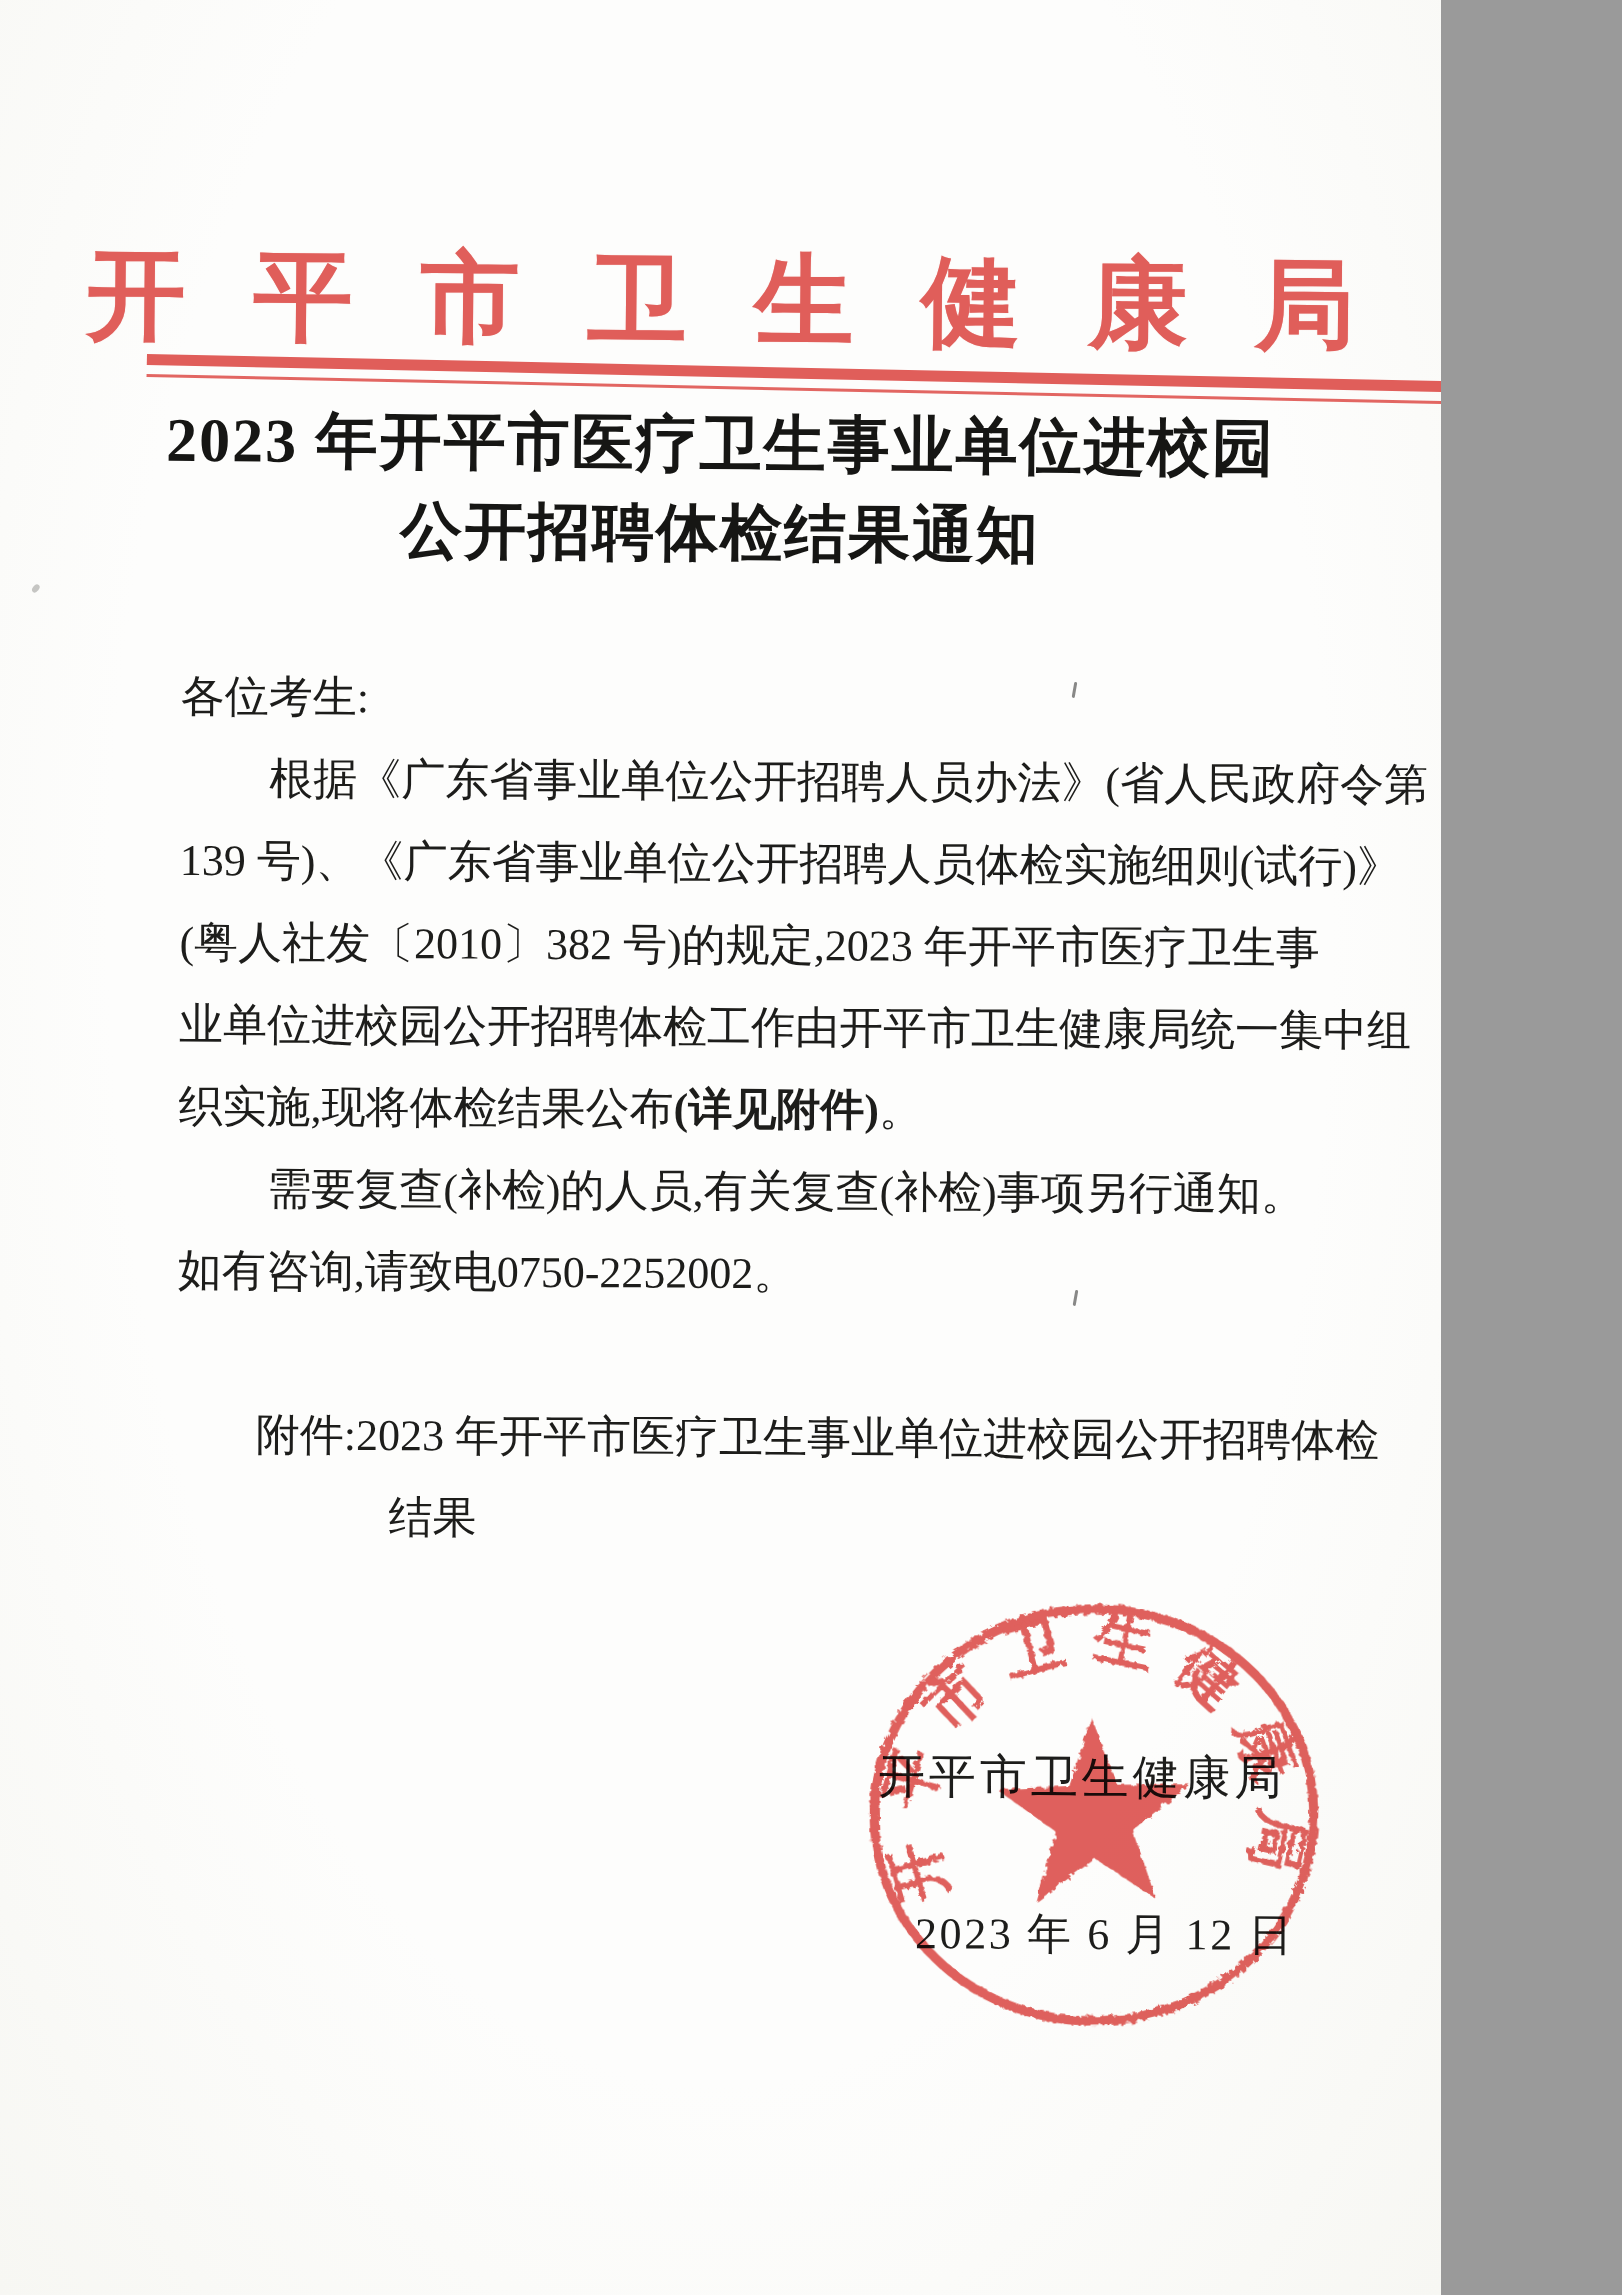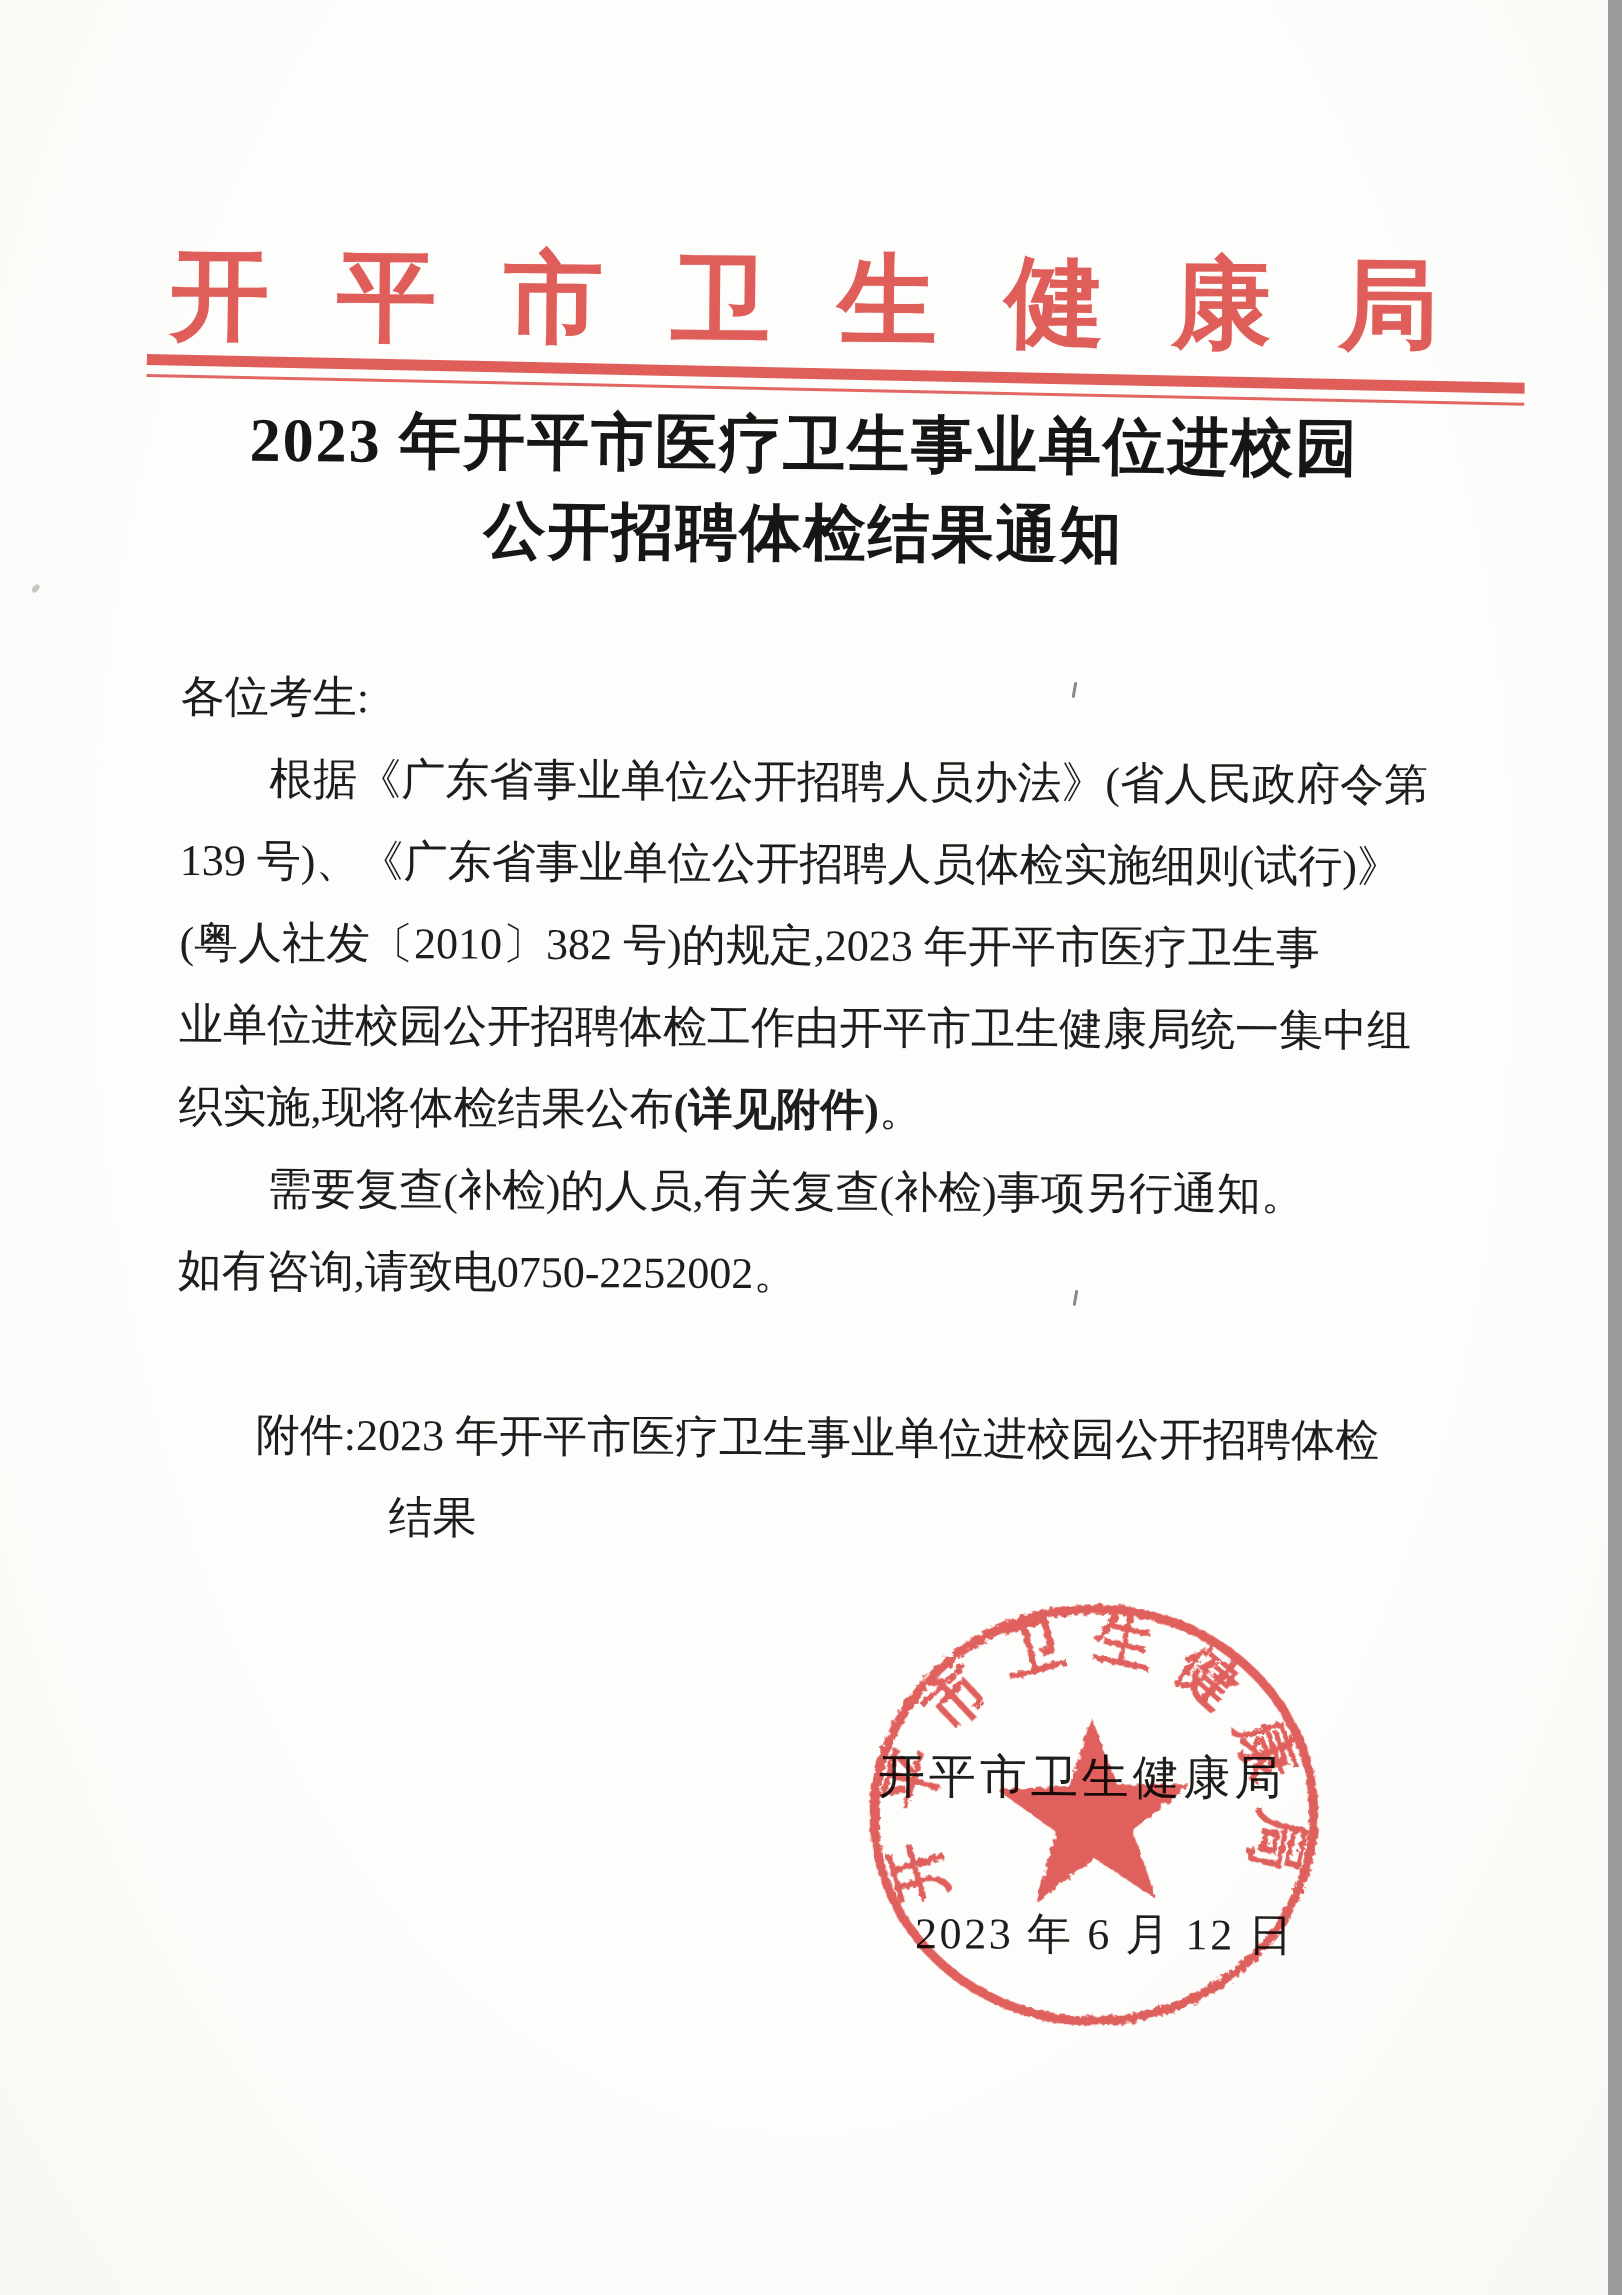--- a/index.html
+++ b/index.html
@@ -3,21 +3,21 @@
 <meta charset="utf-8">
 <style>
   :root{
     --header-red:#e05e5a;
     --seal-red:#dd4b46;
     --ink:#1d1d1b;
   }
   html,body{margin:0;padding:0;background:#9a9a9a;}
   .page{
     position:relative;
-    width:1608px;height:2295px;
+    width:1441px;height:2295px;
     background:#fcfcfa;
     background-image:radial-gradient(ellipse at 50% 40%, #fdfdfc 60%, #f7f7f3 100%);
     overflow:hidden;
     font-family:"Liberation Serif","DejaVu Serif",serif;
   }
   
   .letterhead{
     position:absolute;top:247px;left:0;width:100%;
     box-sizing:border-box;padding-left:68px;
     text-align:center;

